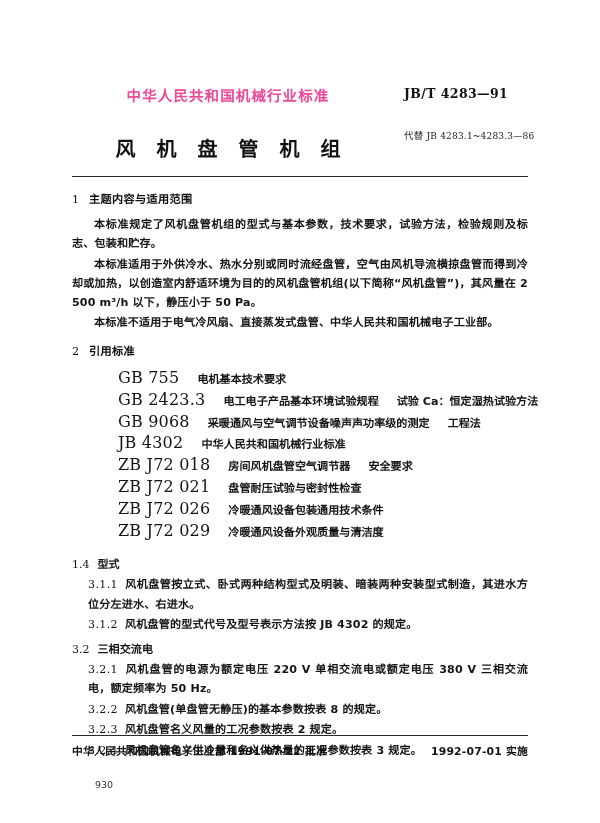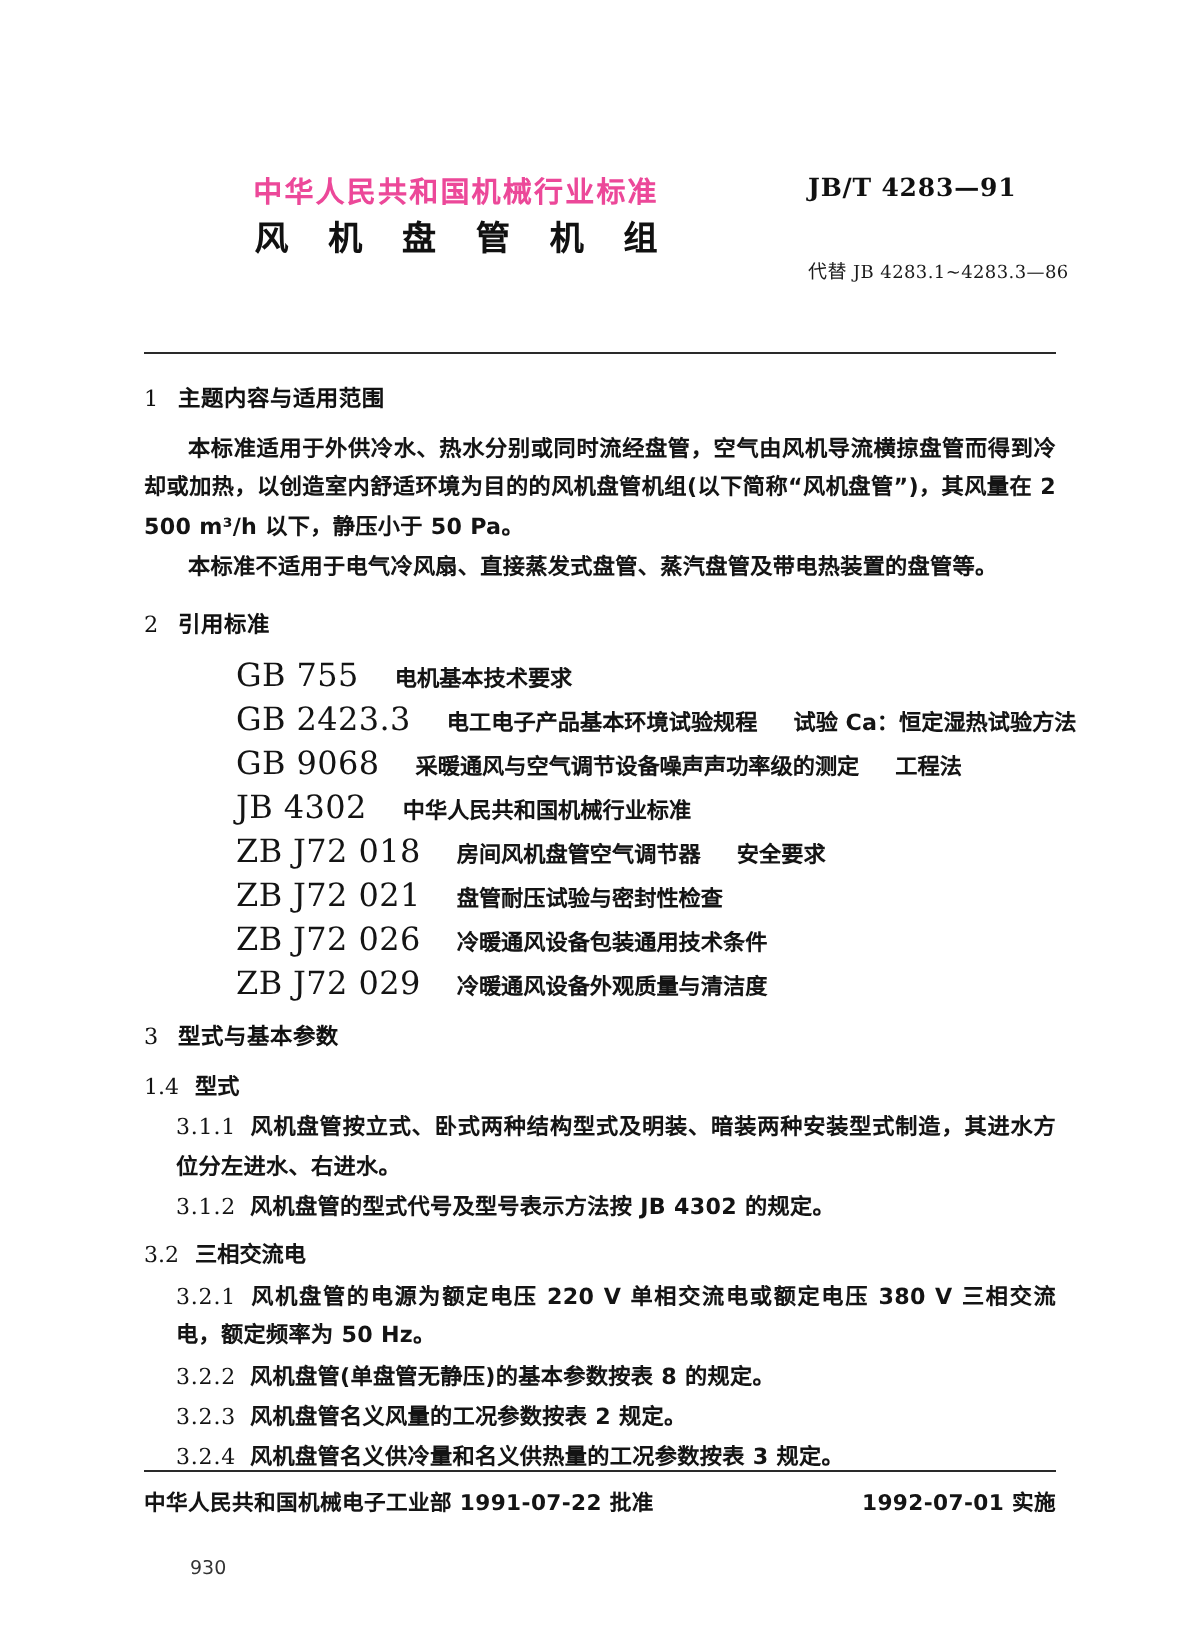--- a/index.html
+++ b/index.html
@@ -39,23 +39,24 @@
   }
   .std-org {
     font-family: "DejaVu Sans", "Liberation Sans", sans-serif;
     font-weight: bold;
     font-size: 14.5px;
     letter-spacing: 1.1px;
     color: #ec4899;
     white-space: nowrap;
   }
   .std-title {
-    font-family: "DejaVu Sans", "Liberation Sans", sans-serif;
-    font-weight: bold;
-    font-size: 17px;
+    margin-top: 28px;
+    font-family: "DejaVu Sans", "Liberation Sans", sans-serif;
+    font-weight: bold;
+    font-size: 20px;
     letter-spacing: 7px;
     text-indent: 7px;
     color: #111;
     white-space: nowrap;
   }
   .hdr-right {
     position: absolute;
     left: 404px;
     top: 2px;
     width: 200px;
@@ -244,22 +245,23 @@
     </div>
   </div>
 
   <div class="rule top"></div>
 
   <div class="body">
 
     <h2 class="sec-head">
       <span class="num">1</span><span>主题内容与适用范围</span>
     </h2>
+    <p class="para indent">本标准规定了风机盘管机组的型式与基本参数，技术要求，试验方法，检验规则及标志、包装和贮存。</p>
     <p class="para indent">本标准适用于外供冷水、热水分别或同时流经盘管，空气由风机导流横掠盘管而得到冷却或加热，以创造室内舒适环境为目的的风机盘管机组(以下简称“风机盘管”)，其风量在 2 500 m³/h 以下，静压小于 50 Pa。</p>
-    <p class="para indent">本标准不适用于电气冷风扇、直接蒸发式盘管、蒸汽盘管及带电热装置的盘管等。</p>
+    <p class="para indent">本标准不适用于电气冷风扇、直接蒸发式盘管、中华人民共和国机械电子工业部。</p>
 
     <div class="spacer-md"></div>
 
     <h2 class="sec-head">
       <span class="num">2</span><span>引用标准</span>
     </h2>
     <ul class="ref-list">
       <li>
         <span class="code">GB 755</span><span class="gap2"></span><span>电机基本技术要求</span>
       </li>
@@ -281,23 +283,20 @@
       <li>
         <span class="code">ZB J72 026</span><span class="gap2"></span><span>冷暖通风设备包装通用技术条件</span>
       </li>
       <li>
         <span class="code">ZB J72 029</span><span class="gap2"></span><span>冷暖通风设备外观质量与清洁度</span>
       </li>
     </ul>
 
     <div class="spacer-sm"></div>
 
-    <h2 class="sec-head">
-      <span class="num">3</span><span>型式与基本参数</span>
-    </h2>
 
     <div class="sub-head">
       <span class="cnum">1.4</span><span>型式</span>
     </div>
 
     <p class="clause">
       <span class="cnum">3.1.1</span><span>风机盘管按立式、卧式两种结构型式及明装、暗装两种安装型式制造，其进水方位分左进水、右进水。</span>
     </p>
     <p class="clause">
       <span class="cnum">3.1.2</span><span>风机盘管的型式代号及型号表示方法按 JB 4302 的规定。</span>

